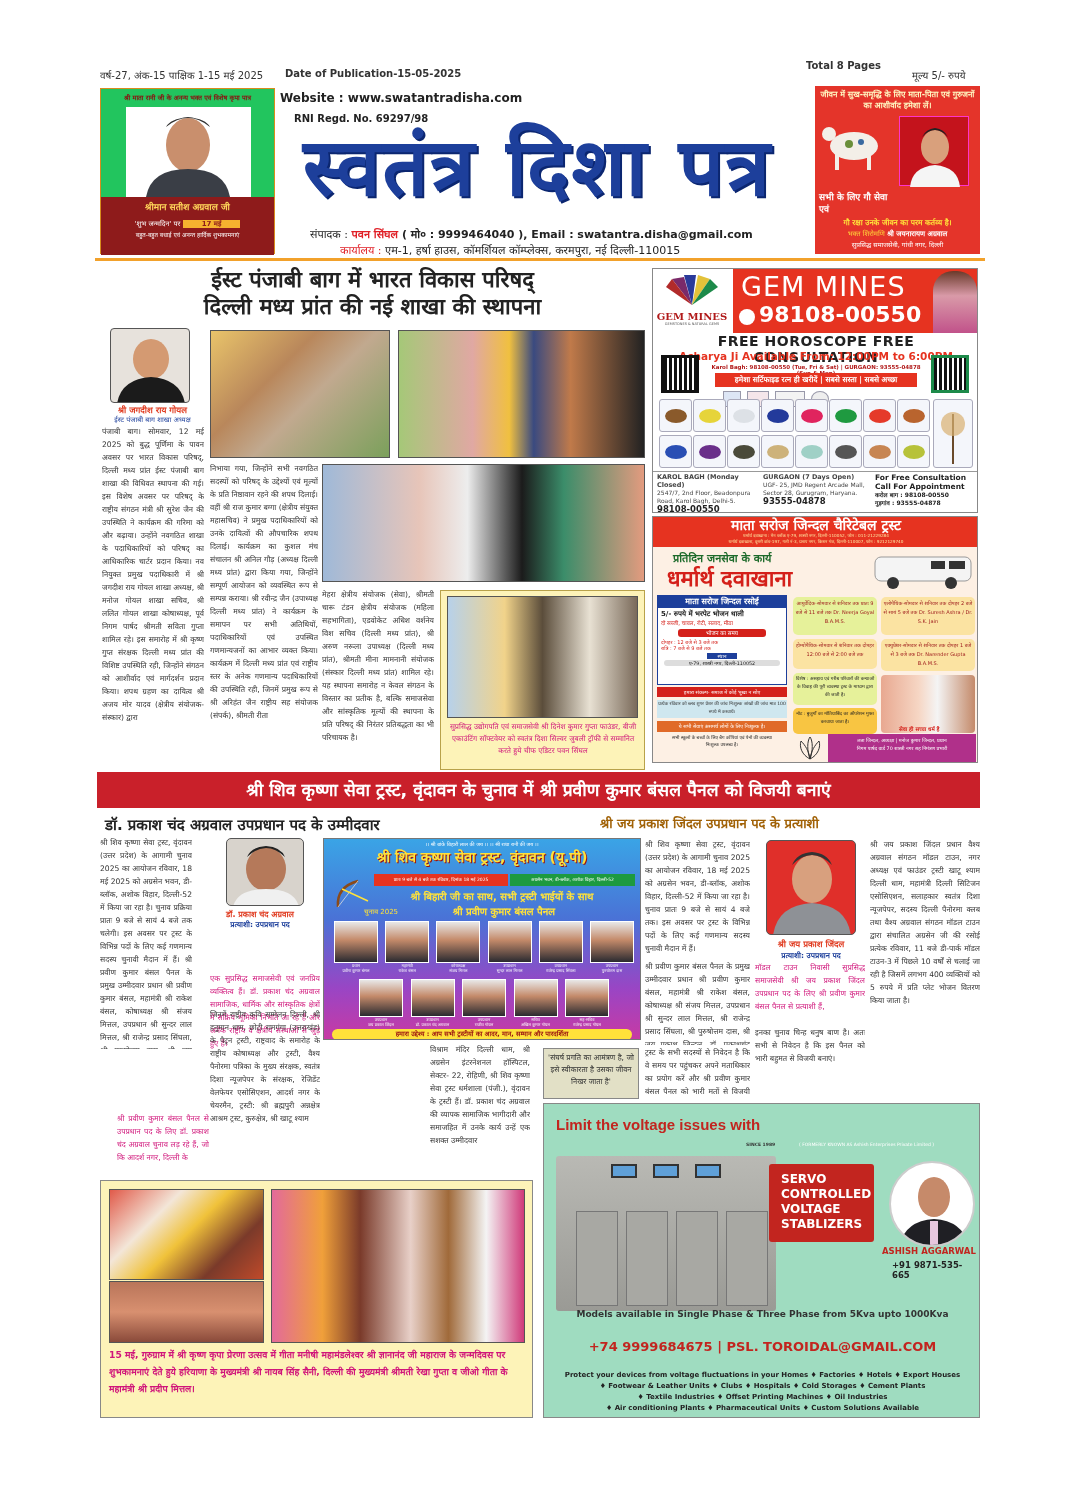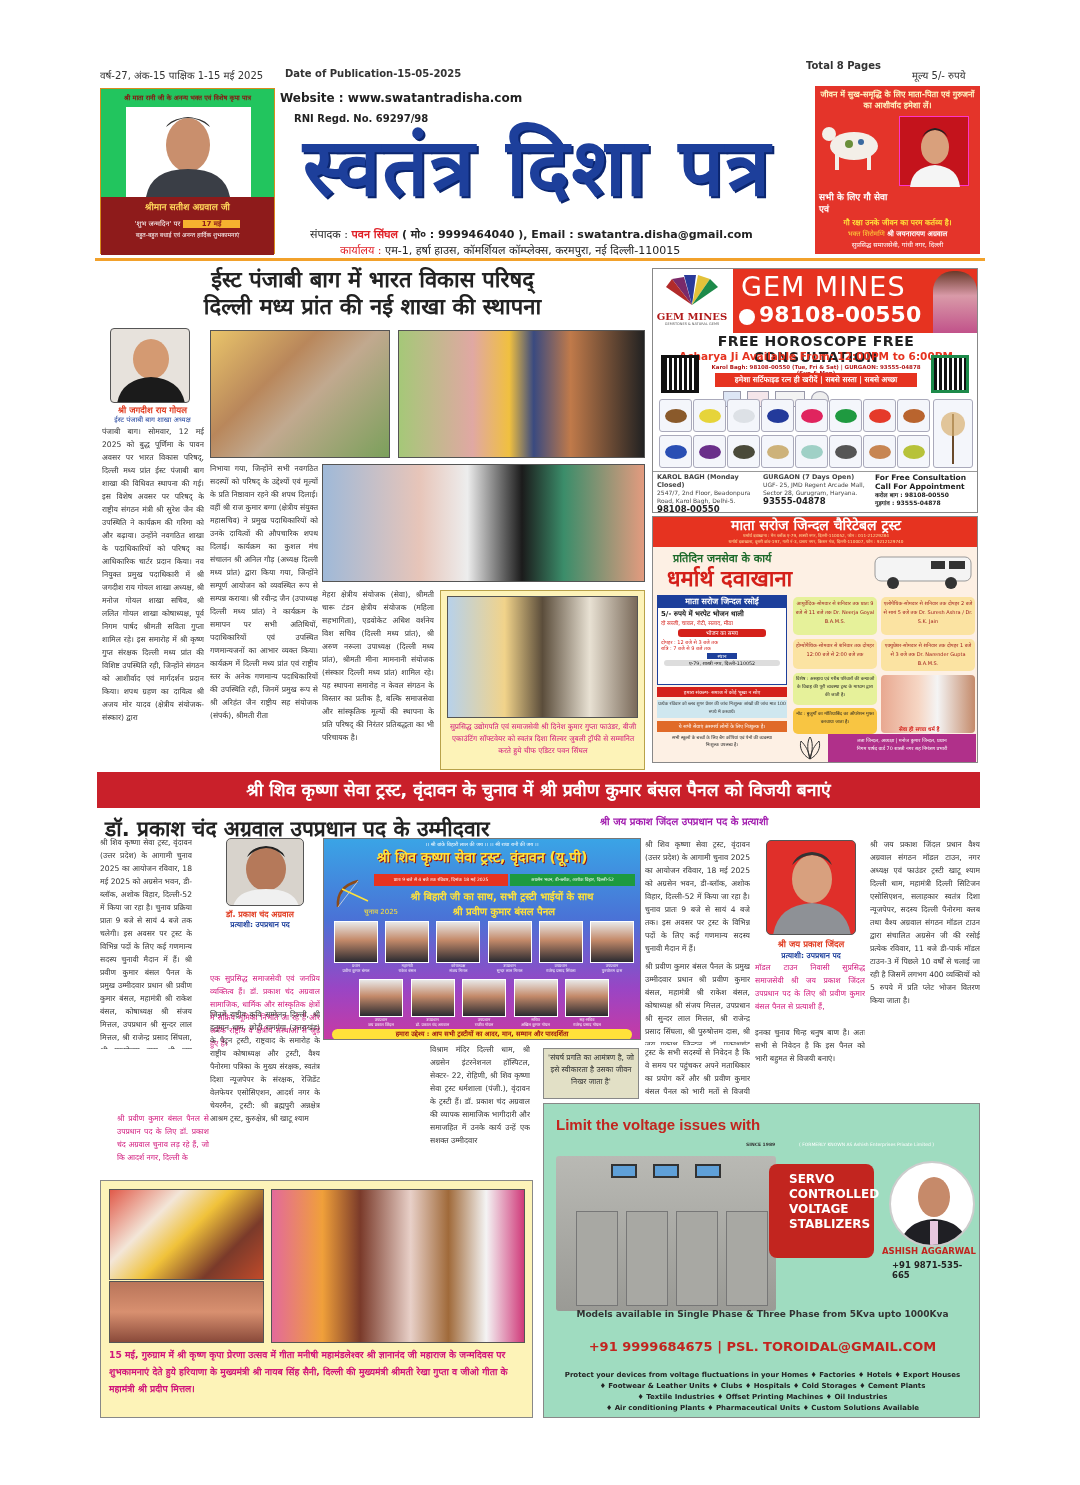--- a/index.html
+++ b/index.html
@@ -255,22 +255,22 @@
   <svg class="abs" style="left:144px;top:218px" width="26" height="26">
       <path d="M13 24 C5 20 2 12 4 6 C8 10 12 16 13 24Z M13 24 C21 20 24 12 22 6 C18 10 14 16 13 24Z M13 24 C10 16 10 6 13 2 C16 6 16 16 13 24Z" fill="none" stroke="#333" stroke-width="1"></path>
     </svg>
   <div class="abs" style="left:175px;top:217px;width:148px;height:28px;background:#b0308a;color:#fff;font-size:4.8px;text-align:center;line-height:8px;padding-top:3px">
     <div>लता जिन्दल, अध्यक्षा | मनोज कुमार जिन्दल, प्रधान</div>
     <div>निगम पार्षद वार्ड 70 शास्त्री नगर सह निमंत्रण प्रभारी</div>
   </div>
 </div>
 
 <div class="abs red-banner" style="left:97px;top:772px;width:883px;height:36px;font-size:17.5px;line-height:36px">श्री शिव कृष्णा सेवा ट्रस्ट, वृंदावन के चुनाव में श्री प्रवीण कुमार बंसल पैनल को विजयी बनाएं</div>
-<div class="abs" style="left:105px;top:814px;font-size:21px;font-weight:bold;color:#222">डॉ. प्रकाश चंद अग्रवाल उपप्रधान पद के उम्मीदवार</div>
-<div class="abs" style="left:600px;top:814px;font-size:10px;font-weight:bold;color:#a21caf">श्री जय प्रकाश जिंदल उपप्रधान पद के प्रत्याशी</div>
+<div class="abs" style="left:105px;top:814px;font-size:15px;font-weight:bold;color:#222">डॉ. प्रकाश चंद अग्रवाल उपप्रधान पद के उम्मीदवार</div>
+<div class="abs" style="left:600px;top:814px;font-size:13px;font-weight:bold;color:#a16207">श्री जय प्रकाश जिंदल उपप्रधान पद के प्रत्याशी</div>
 
 <div class="abs col-text" style="left:100px;top:836px;width:92px;height:213px">श्री शिव कृष्णा सेवा ट्रस्ट, वृंदावन (उत्तर प्रदेश) के आगामी चुनाव 2025 का आयोजन रविवार, 18 मई 2025 को अग्रसेन भवन, डी-ब्लॉक, अशोक विहार, दिल्ली-52 में किया जा रहा है। चुनाव प्रक्रिया प्रातः 9 बजे से सायं 4 बजे तक चलेगी। इस अवसर पर ट्रस्ट के विभिन्न पदों के लिए कई गणमान्य सदस्य चुनावी मैदान में हैं। श्री प्रवीण कुमार बंसल पैनल के प्रमुख उम्मीदवार प्रधान श्री प्रवीण कुमार बंसल, महामंत्री श्री राकेश बंसल, कोषाध्यक्ष श्री संजय मित्तल, उपप्रधान श्री सुन्दर लाल मित्तल, श्री राजेन्द्र प्रसाद सिंघला, श्री पुरुषोत्तम दास, श्री जय प्रकाश जिन्दल, डॉ. प्रकाशचंद अग्रवाल, श्री राजीव गोयल, सचिव श्री अखिल कुमार गोयल, सह-सचिव श्री राजेन्द्र प्रसाद गोयल शामिल हैं।</div>
 <div class="abs col-text caption-pink" style="left:117px;top:1112px;width:92px;height:52px;color:#d0157a">श्री प्रवीण कुमार बंसल पैनल से उपप्रधान पद के लिए डॉ. प्रकाश चंद अग्रवाल चुनाव लड़ रहे हैं, जो कि आदर्श नगर, दिल्ली के</div>
 <div class="abs col-text" style="left:100px;top:1049px;width:92px;height:63px;color:#333"></div>
 
 <div class="photo" style="left:226px;top:838px;width:78px;height:68px;border-radius:5px;background:#d8d3cc">
   <svg width="78" height="68">
       <ellipse cx="39" cy="30" rx="20" ry="22" fill="#b5795a"></ellipse>
       <path d="M6 68 Q10 50 39 50 Q68 50 72 68Z" fill="#f0f0f0"></path>
       <path d="M20 18 Q39 0 58 18 Q54 8 39 7 Q24 8 20 18Z" fill="#222"></path>
@@ -384,37 +384,37 @@
   <div class="abs" style="left:255px;top:38px;font-size:4.5px;color:#fff">( FORMERLY KNOWN AS Ashish Enterprises Private Limited )</div>
   <div class="abs" style="left:12px;top:52px;width:220px;height:155px;background:linear-gradient(180deg,#b9b9b4 0%,#9a9a95 100%);border-radius:3px">
     <div class="abs" style="left:55px;top:8px;width:26px;height:14px;background:#5fa0d8;border:2px solid #333"></div>
     <div class="abs" style="left:97px;top:8px;width:26px;height:14px;background:#5fa0d8;border:2px solid #333"></div>
     <div class="abs" style="left:139px;top:8px;width:26px;height:14px;background:#5fa0d8;border:2px solid #333"></div>
     <div class="abs" style="left:20px;top:55px;width:42px;height:95px;background:#a8a8a3;border:1px solid #777"></div>
     <div class="abs" style="left:70px;top:55px;width:42px;height:95px;background:#a8a8a3;border:1px solid #777"></div>
     <div class="abs" style="left:120px;top:55px;width:42px;height:95px;background:#a8a8a3;border:1px solid #777"></div>
     <div class="abs" style="left:170px;top:55px;width:42px;height:95px;background:#a8a8a3;border:1px solid #777"></div>
   </div>
-  <div class="abs" style="left:225px;top:60px;width:105px;height:94px;background:#c2251f;border-radius:8px;color:#fff;font-weight:bold;font-size:12px;line-height:15px;padding:8px 20px">
+  <div class="abs" style="left:225px;top:60px;width:105px;height:78px;background:#c2251f;border-radius:3px;color:#fff;font-weight:bold;font-size:12px;line-height:15px;padding:8px 12px">
     <div>SERVO</div>
     <div>CONTROLLED</div>
     <div>VOLTAGE</div>
     <div>STABLIZERS</div>
   </div>
   <div class="abs" style="left:345px;top:57px;width:86px;height:86px;border-radius:50%;background:#fff;overflow:hidden;border:2px solid #ccc">
     <svg width="86" height="86">
         <ellipse cx="43" cy="34" rx="16" ry="20" fill="#c68a6a"></ellipse>
         <path d="M8 86 Q12 58 43 56 Q74 58 78 86Z" fill="#1f1f24"></path>
         <rect x="39" y="58" width="8" height="28" fill="#e6c6de"></rect>
       </svg>
   </div>
   <div class="abs" style="left:338px;top:142px;font-size:8.5px;font-weight:bold;color:#c2251f">ASHISH AGGARWAL</div>
   <div class="abs" style="left:348px;top:156px;font-size:8.5px;font-weight:bold;color:#222">+91 9871-535-665</div>
   <div class="abs" style="left:0;top:205px;width:437px;text-align:center;font-size:9px;font-weight:bold;color:#333">Models available in Single Phase &amp; Three Phase from 5Kva upto 1000Kva</div>
-  <div class="abs" style="left:0;top:235px;width:437px;text-align:center;font-size:13px;font-weight:bold;color:#c2251f">+91 9999684675 | PSL. TOROIDAL@GMAIL.COM</div>
+  <div class="abs" style="left:0;top:235px;width:437px;text-align:center;font-size:13px;font-weight:bold;color:#c2251f">+74 9999684675 | PSL. TOROIDAL@GMAIL.COM</div>
   <div class="abs" style="left:0;top:266px;width:437px;text-align:center;font-size:7px;line-height:11px;font-weight:bold;color:#222">
     <div>Protect your devices from voltage fluctuations in your Homes ♦ Factories ♦ Hotels ♦ Export Houses</div>
     <div>♦ Footwear &amp; Leather Units ♦ Clubs ♦ Hospitals ♦ Cold Storages ♦ Cement Plants</div>
     <div>♦ Textile Industries ♦ Offset Printing Machines ♦ Oil Industries</div>
     <div>♦ Air conditioning Plants ♦ Pharmaceutical Units ♦ Custom Solutions Available</div>
   </div>
 </div>
 
 <div class="abs" style="left:100px;top:1180px;width:433px;height:238px;background:#fdf3b8;border:1px solid #888">
   <div class="photo" style="left:8px;top:8px;width:155px;height:91px;background:linear-gradient(135deg,#e15a4a 0%,#f3e6d8 30%,#f0c23a 50%,#7a3a2a 75%,#c04a2a 100%)"></div>

